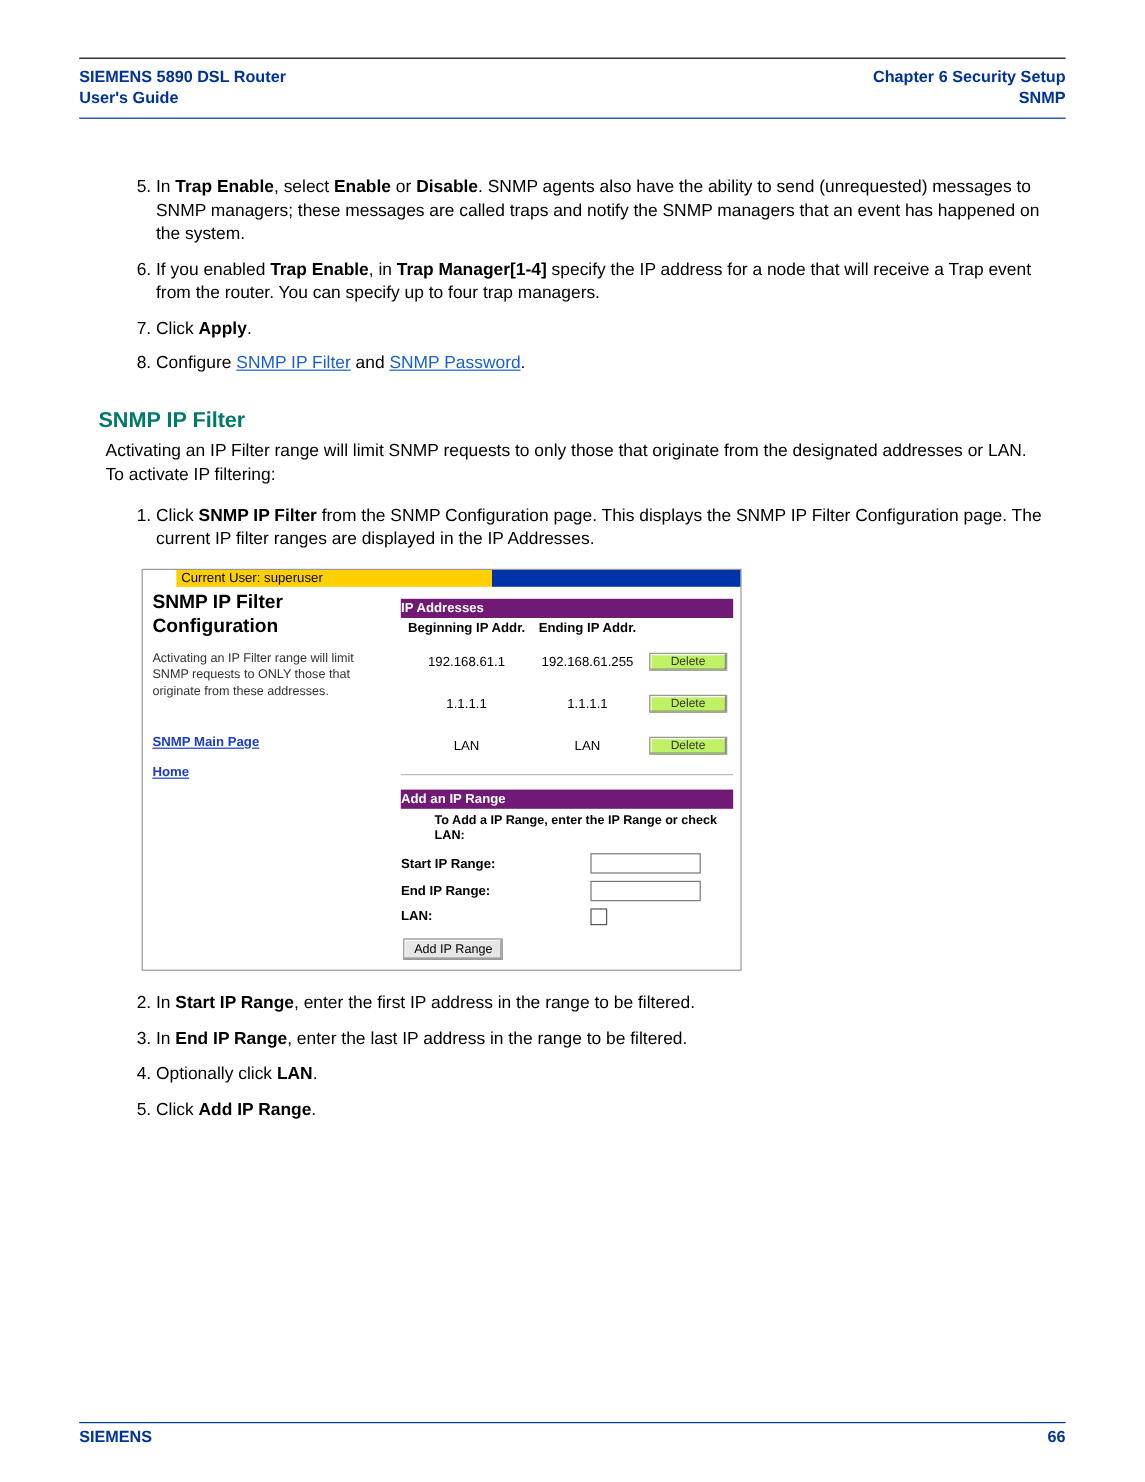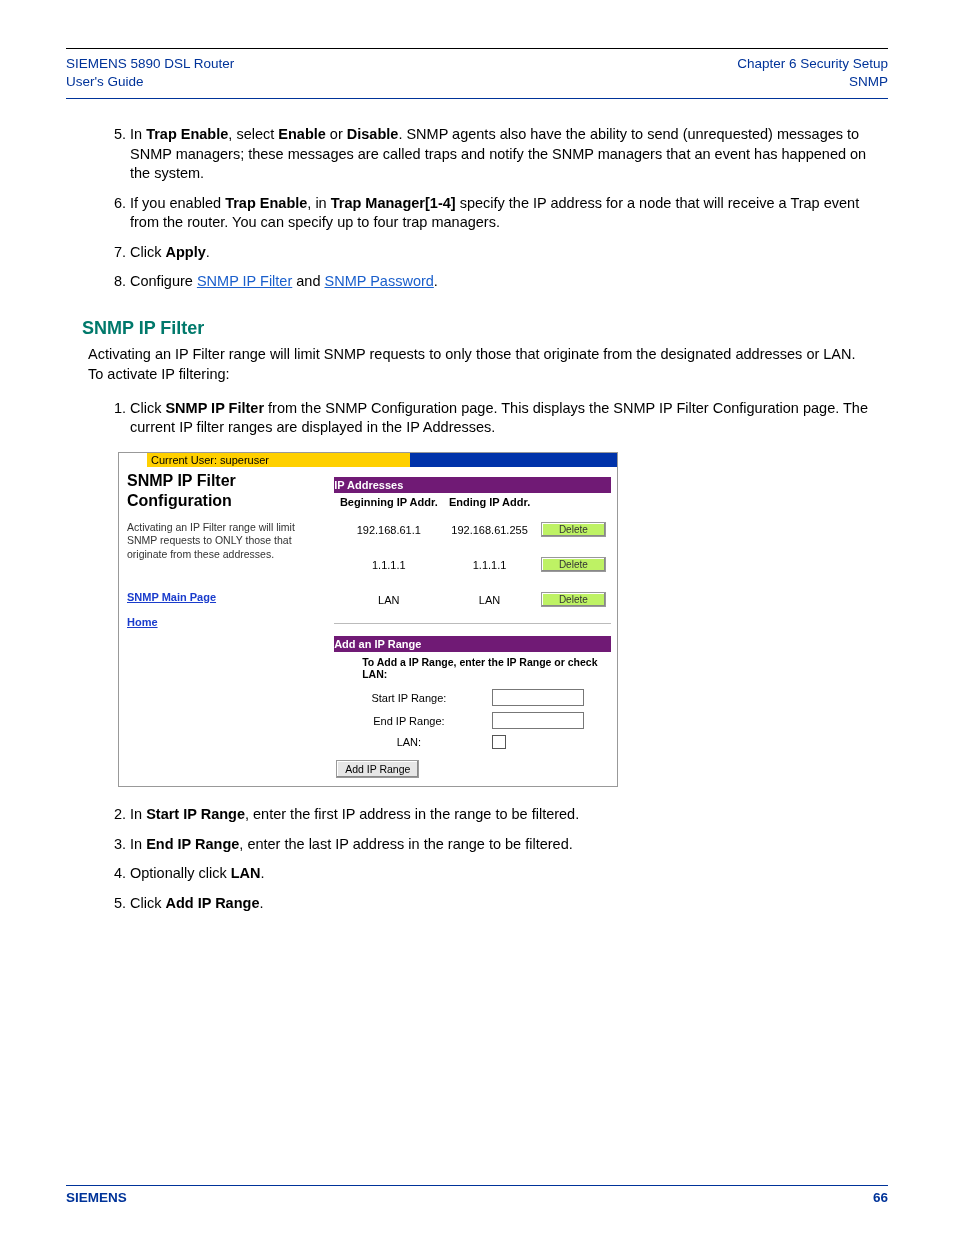--- a/index.html
+++ b/index.html
@@ -18,26 +18,26 @@
     position: relative;
   }
   .hr-top {
     border-top: 1.5px solid #000;
     margin-bottom: 2px;
   }
   .header {
     display: flex;
     justify-content: space-between;
     align-items: flex-start;
-    font-weight: normal;
+    font-weight: bold;
     color: #003399;
     font-size: 13.5px;
     padding: 4px 0 8px 0;
     border-bottom: 1px solid #003399;
-    margin-bottom: 26px;
+    margin-bottom: 48px;
   }
   .header .hleft { line-height: 1.3; }
   .header .hright { line-height: 1.3; text-align: right; }
   .content { padding: 0 16px 0 16px; }
   ol.main { padding-left: 48px; }
   ol.main li {
     line-height: 1.35;
     margin-bottom: 10px;
   }
   .link { color: #1a5fcc; text-decoration: underline; }
@@ -127,21 +127,21 @@
   .hr-panel { border: none; border-top: 1px solid #bbb; margin: 6px 0 12px 0; }
   .add-form {
     font-size: 11px;
   }
   .form-note { font-weight: bold; font-size: 10.5px; padding: 4px 0 6px 0; margin-left: 28px; }
   .form-row {
     display: flex;
     align-items: center;
     padding: 3px 0;
   }
-  .form-row .lbl { width: 54%; text-align: center; padding-right: 8px; font-weight: normal; }
+  .form-row .lbl { width: 54%; text-align: left; padding-right: 8px; font-weight: bold; }
   .form-row .inp {
     width: 90px;
     height: 15px;
     border: 1px solid #777;
     display: inline-block;
     background: #fff;
   }
   .form-row .cb {
     width: 12px; height: 12px;
     border: 1px solid #555;

